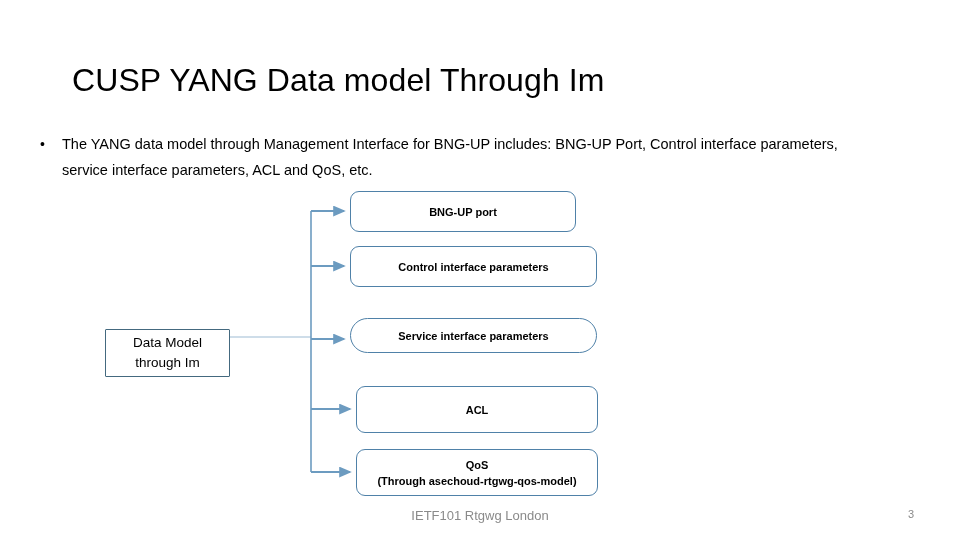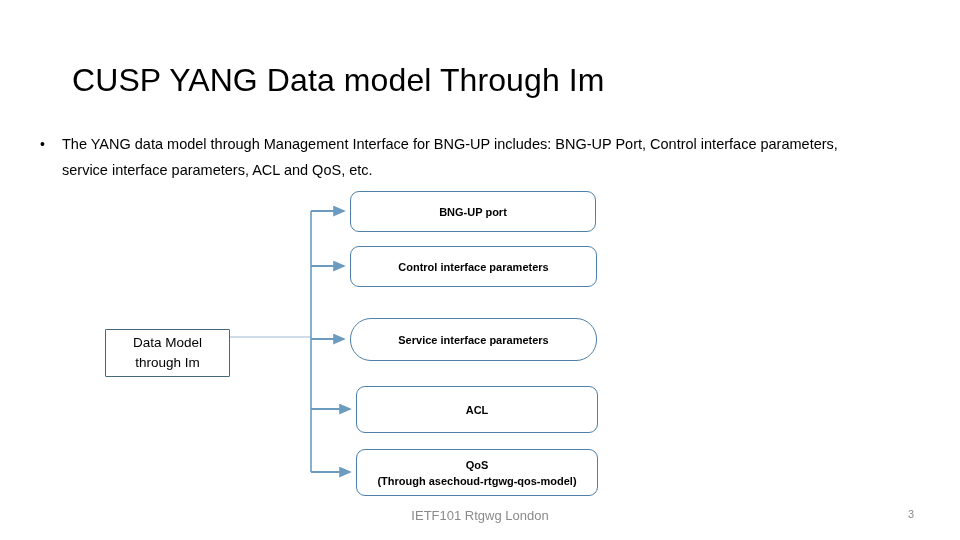--- a/index.html
+++ b/index.html
@@ -89,23 +89,23 @@
     border-radius: 1px;
     font-size: 13.5px;
     line-height: 20px;
     font-weight: 400;
   }
   .node-inner { padding: 0 8px; }
   .node-line2 { display: block; }
 
   
   #node-source      { left: 105px; top: 329px; width: 125px; height: 48px; }
-  #node-bng-up-port { left: 350px; top: 191px; width: 246px; height: 41px; }
+  #node-bng-up-port { left: 350px; top: 191px; width: 226px; height: 41px; }
   #node-control     { left: 350px; top: 246px; width: 247px; height: 41px; }
-  #node-service     { left: 350px; top: 318px; width: 247px; height: 43px; border-radius: 21px; }
+  #node-service     { left: 350px; top: 318px; width: 247px; height: 35px; border-radius: 21px; }
   #node-acl         { left: 356px; top: 386px; width: 242px; height: 47px; }
   #node-qos         { left: 356px; top: 449px; width: 242px; height: 47px; }
 
   
   #footer-text {
     position: absolute;
     left: 0;
     top: 508px;
     width: 960px;
     text-align: center;

